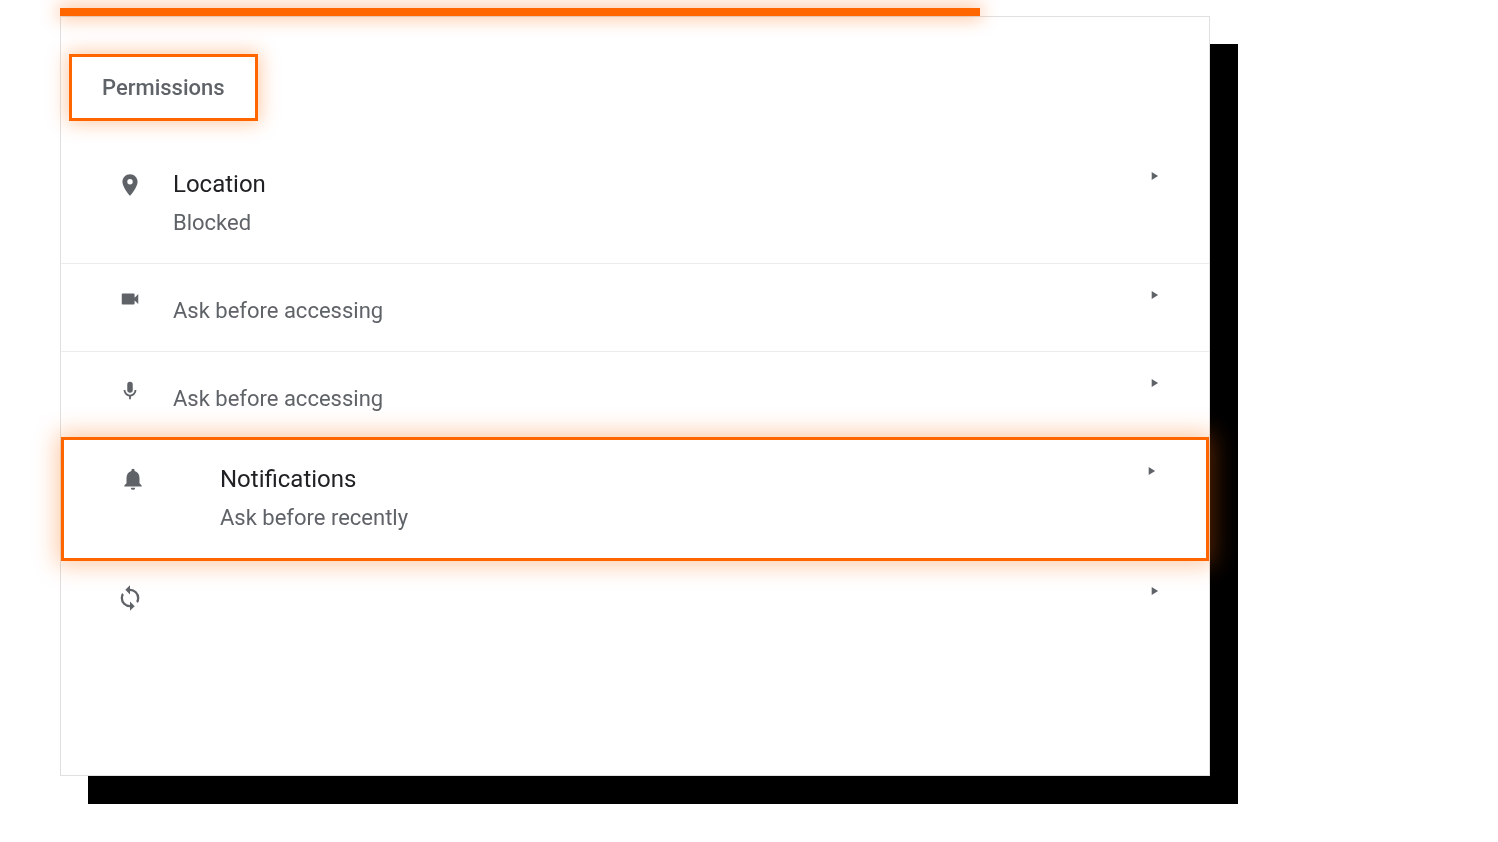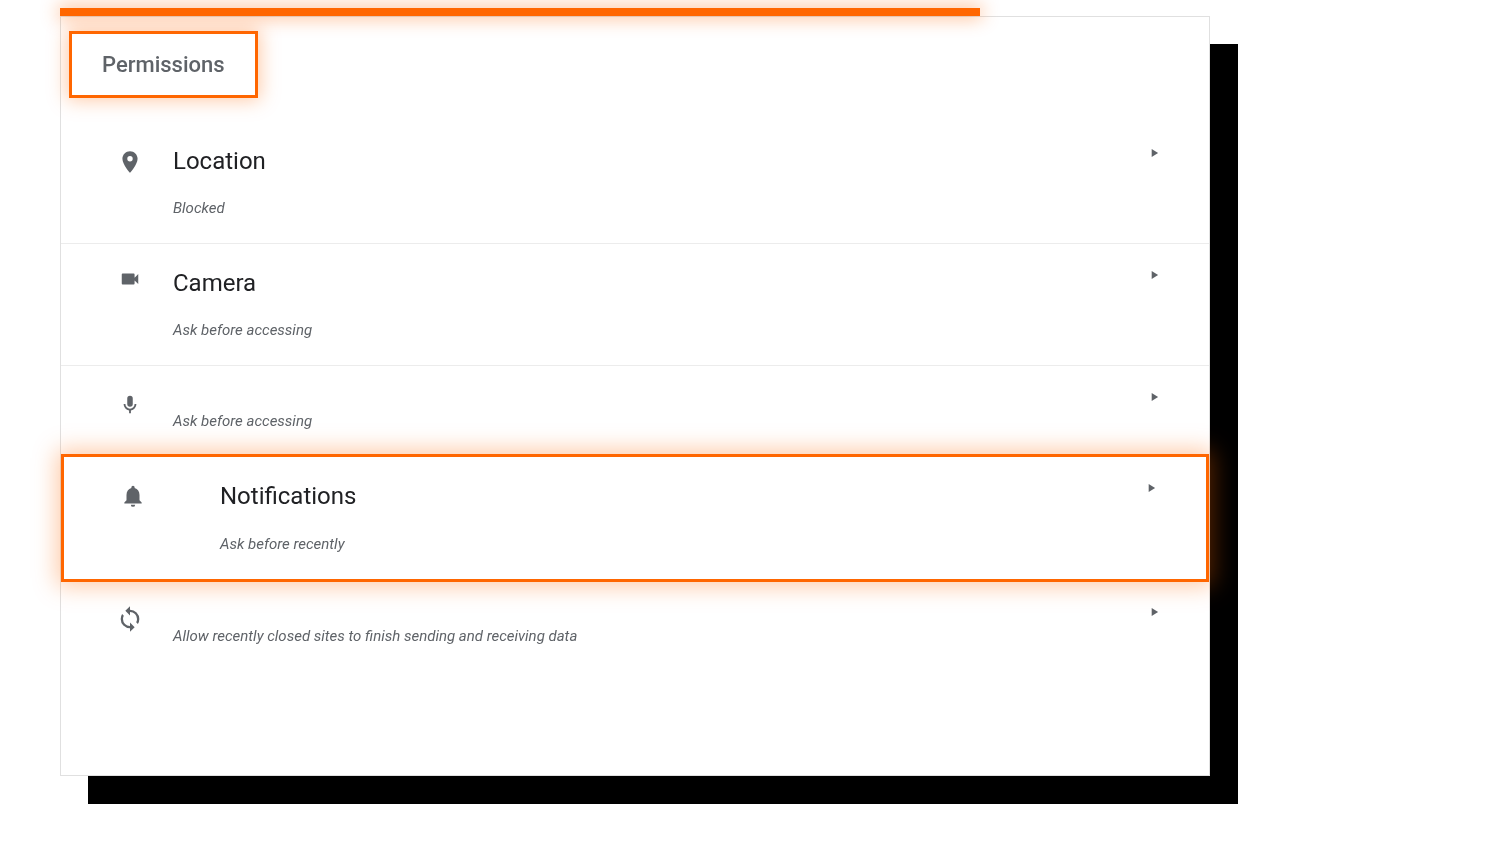--- a/index.html
+++ b/index.html
@@ -31,21 +31,21 @@
       z-index: 10;
     }
     .panel {
       position: relative;
       top: 8px;
       width: 1150px;
       background: #fff;
       border: 1px solid #e0e0e0;
       box-shadow: 28px 28px 0px 0px #000;
       min-height: 760px;
-      padding-top: 20px;
+      padding-top: 43px;
     }
     .panel::before{
       content:"";
       position:absolute;
       left:-2px; right:-2px; top:0; height:4px;
       background: linear-gradient(#ff6600, transparent);
       opacity:0; 
     }
     .section-header {
       display: inline-block;
@@ -96,25 +96,24 @@
       flex: 1;
       padding-left: 14px;
     }
     .row-title {
       font-size: 24px;
       color: #202124;
       line-height: 1.3;
       font-weight: 400;
     }
     .row-sub {
-      font-size: 15px;
+      font-size: 22px;
       color: #5f6368;
       line-height: 1.4;
-      margin-top: 21px;
-      font-style: italic;
+      margin-top: 8px;
     }
     .row-chevron {
       width: 30px;
       display: flex;
       align-items: center;
       justify-content: center;
       flex-shrink: 0;
     }
     .row-chevron svg {
       fill: #5f6368;
@@ -147,21 +146,20 @@
         </div>
       </div>
 
       <div class="row">
         <div class="row-icon">
           <svg width="30" height="22" viewBox="0 0 24 24">
               <path d="M17 10.5V7a1 1 0 00-1-1H4a1 1 0 00-1 1v10a1 1 0 001 1h12a1 1 0 001-1v-3.5l4 4v-11l-4 4z"></path>
             </svg>
         </div>
         <div class="row-text">
-          <div class="row-title">Camera</div>
           <div class="row-sub">Ask before accessing</div>
         </div>
         <div class="row-chevron">
           <svg width="14" height="14" viewBox="0 0 24 24">
               <path d="M8 5l11 7-11 7z"></path>
             </svg>
         </div>
       </div>
 
       <div class="row">
@@ -197,21 +195,20 @@
         </div>
       </div>
 
       <div class="row">
         <div class="row-icon">
           <svg width="28" height="28" viewBox="0 0 24 24">
               <path d="M12 4V1L8 5l4 4V6a6 6 0 016 6 5.87 5.87 0 01-.7 2.8l1.46 1.46A7.93 7.93 0 0020 12a8 8 0 00-8-8zm0 14a6 6 0 01-6-6c0-1 .25-1.97.7-2.8L5.24 7.74A7.93 7.93 0 004 12a8 8 0 008 8v3l4-4-4-4v3z"></path>
             </svg>
         </div>
         <div class="row-text">
-          <div class="row-sub">Allow recently closed sites to finish sending and receiving data</div>
         </div>
         <div class="row-chevron">
           <svg width="14" height="14" viewBox="0 0 24 24">
               <path d="M8 5l11 7-11 7z"></path>
             </svg>
         </div>
       </div>
 
     </div>
   </div>

